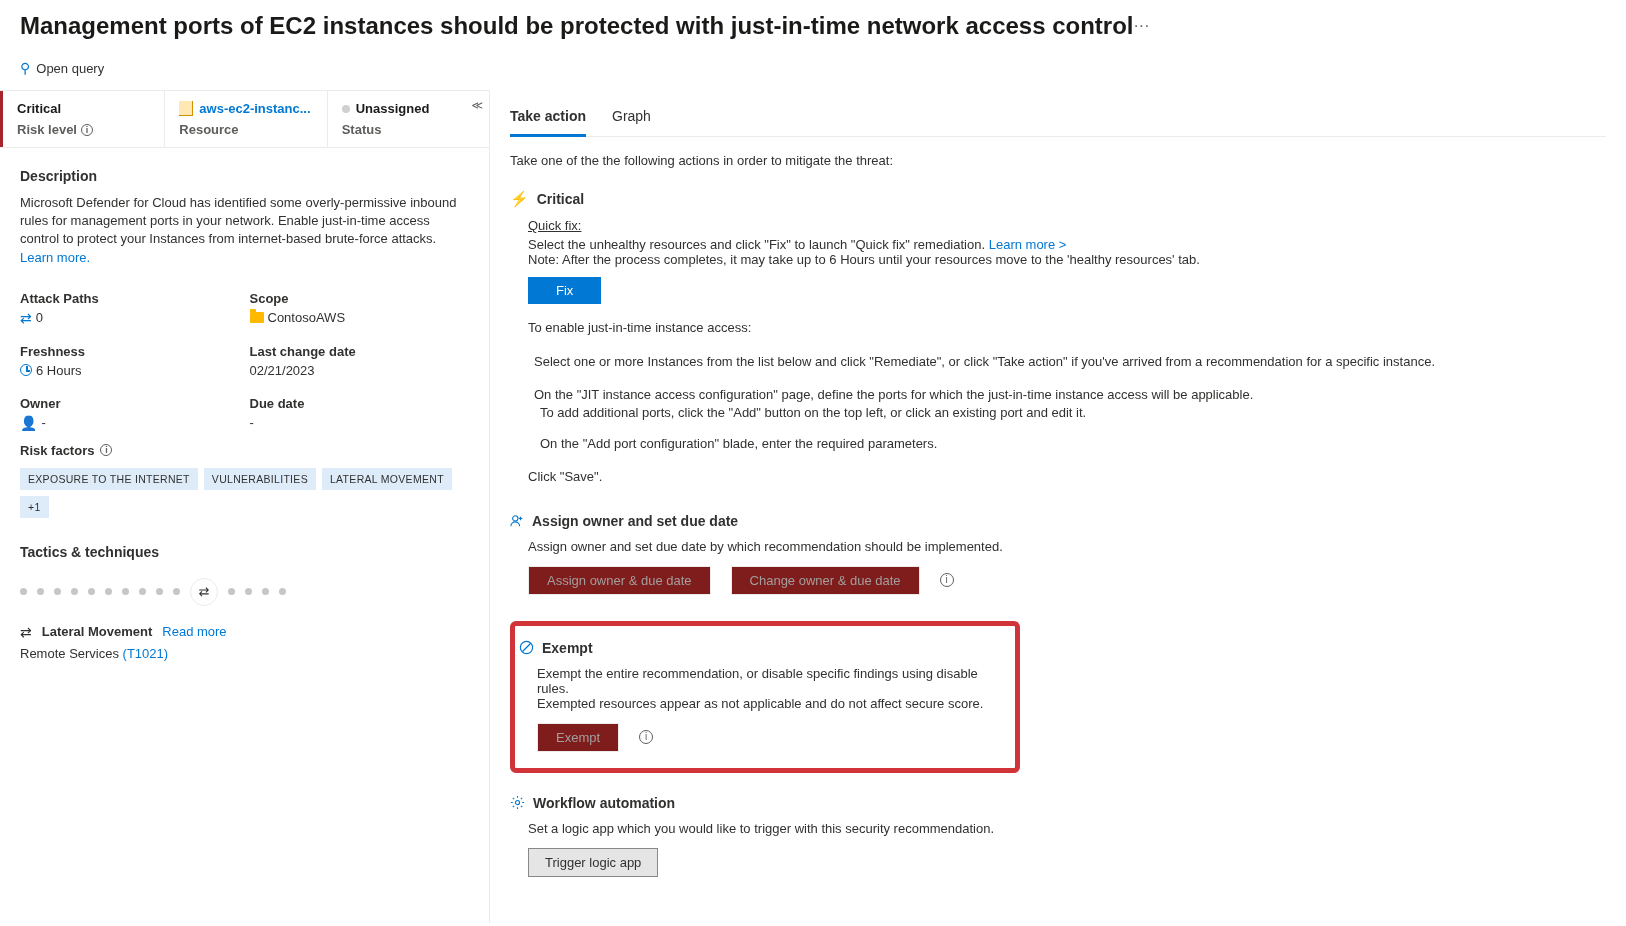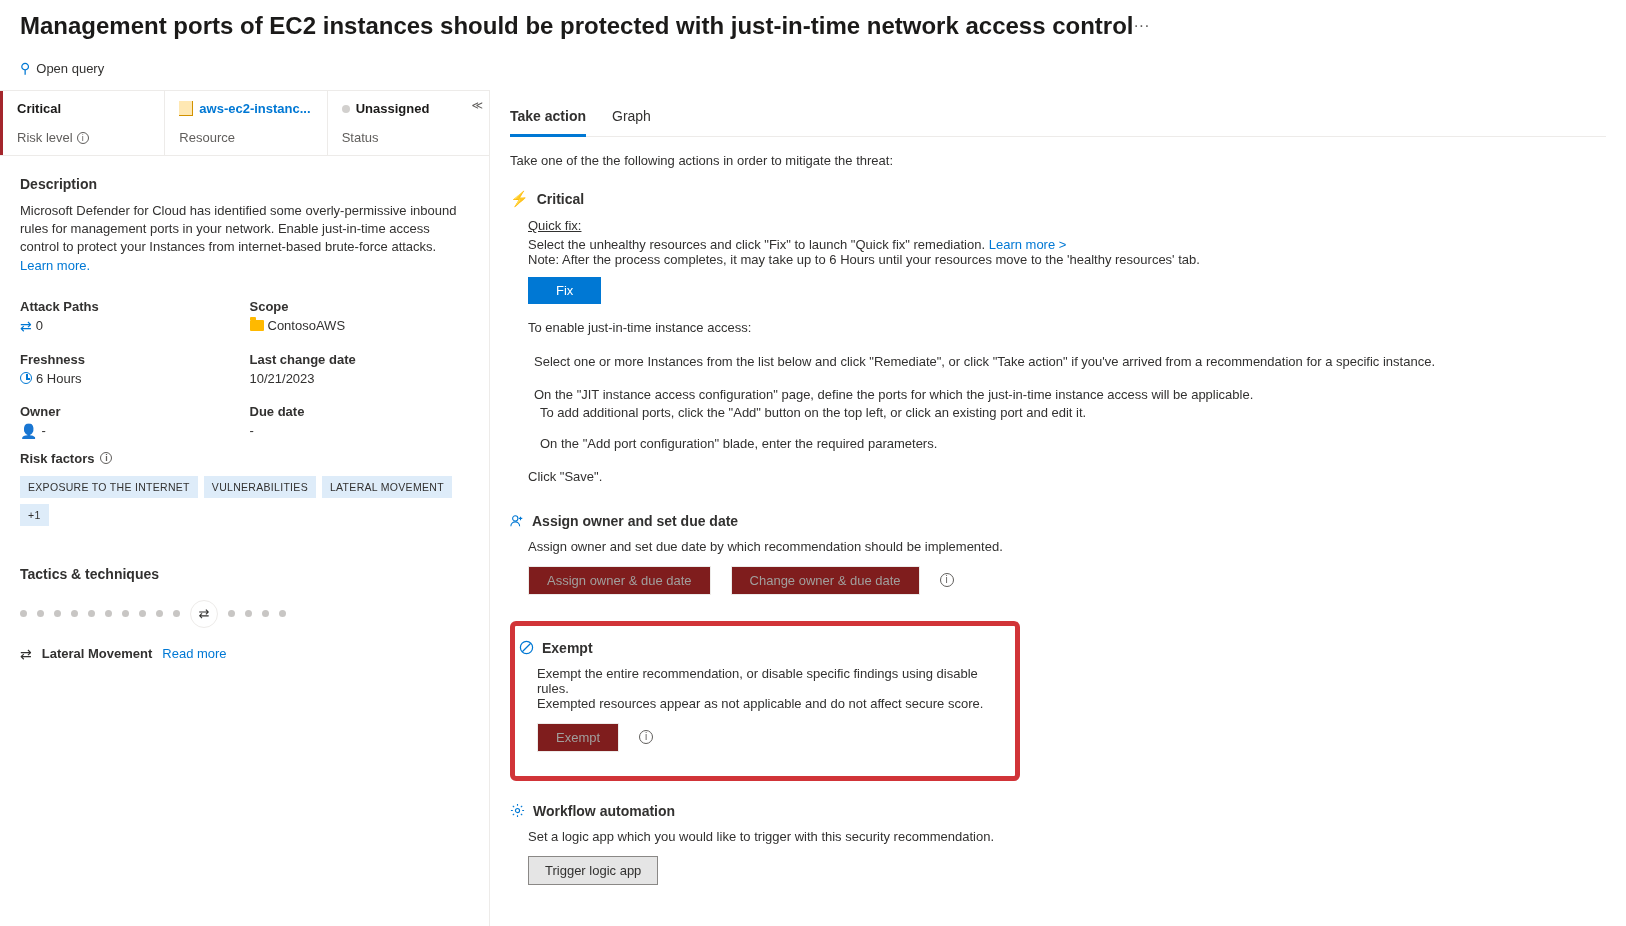--- a/index.html
+++ b/index.html
@@ -10,21 +10,21 @@
 .page-title { font-size: 24px; font-weight: 600; color: #1b1a19; }
 .ellipsis { color: #605e5c; font-size: 16px; cursor: pointer; }
 .open-query { display: inline-flex; align-items: center; gap: 6px; margin: 20px 0 14px 0; color: #323130; font-size: 13px; cursor: pointer; }
 .open-query-icon { color: #0078d4; font-size: 14px; }
 .main { display: flex; }
 .left-panel { width: 490px; border-right: 1px solid #edebe9; }
 .summary-row { display: flex; border-top: 1px solid #edebe9; border-bottom: 1px solid #edebe9; position: relative; }
 .summary-cell { padding: 10px 14px; border-right: 1px solid #edebe9; flex: 1; min-width: 0; }
 .summary-cell:first-child { border-left: 3px solid #a4262c; }
 .summary-top { font-weight: 600; color: #1b1a19; font-size: 13px; display: flex; align-items: center; gap: 6px; white-space: nowrap; overflow: hidden; text-overflow: ellipsis; }
-.summary-bottom { color: #605e5c; font-size: 13px; margin-top: 14px; display: flex; align-items: center; gap: 4px; }
+.summary-bottom { color: #605e5c; font-size: 13px; margin-top: 6px; display: flex; align-items: center; gap: 4px; font-weight: bold; }
 .info-icon { display: inline-block; width: 12px; height: 12px; border: 1px solid #605e5c; border-radius: 50%; font-size: 9px; line-height: 10px; text-align: center; color: #605e5c; }
 .collapse-btn { position: absolute; right: 6px; top: 8px; color: #605e5c; font-size: 11px; cursor: pointer; }
 .resource-icon { display: inline-block; width: 14px; height: 14px; background: linear-gradient(#ffb900, #ffb900); border: 1px solid #d29200; position: relative; }
 .resource-icon::before { content: ""; position: absolute; top: -3px; left: -3px; width: 14px; height: 14px; background: #ffe8b3; border: 1px solid #d29200; }
 .status-dot { display: inline-block; width: 8px; height: 8px; border-radius: 50%; background: #d2d0ce; }
 .resource-link { color: #0078d4; font-weight: 600; }
 .details { padding: 20px; }
 .section-title { font-weight: 600; font-size: 14px; margin-bottom: 10px; }
 .desc-text { color: #323130; line-height: 1.4; }
 .link { color: #0078d4; cursor: pointer; }
@@ -35,21 +35,21 @@
 .folder-icon { display: inline-block; width: 14px; height: 11px; background: #ffb900; border-radius: 1px; position: relative; }
 .folder-icon::before { content: ""; position: absolute; top: -3px; left: 0; width: 6px; height: 3px; background: #ffb900; border-radius: 1px 1px 0 0; }
 .clock-icon { display: inline-block; width: 12px; height: 12px; border: 1.5px solid #0078d4; border-radius: 50%; position: relative; }
 .clock-icon::after { content: ""; position: absolute; top: 1px; left: 5px; width: 1.5px; height: 5px; background: #0078d4; }
 .clock-icon::before { content: ""; position: absolute; top: 5px; left: 5px; width: 4px; height: 1.5px; background: #0078d4; }
 .owner-icon { color: #0078d4; font-size: 14px; }
 .risk-factors { margin-top: 12px; }
 .risk-factors-label { font-weight: 600; display: flex; align-items: center; gap: 6px; }
 .tags { display: flex; gap: 6px; margin-top: 10px; flex-wrap: wrap; }
 .tag { background: #deecf9; color: #323130; font-size: 10.5px; padding: 5px 8px; letter-spacing: 0.3px; }
-.tactics { margin-top: 40px; }
+.tactics { margin-top: 26px; }
 .chain { display: flex; align-items: center; gap: 10px; margin-top: 18px; }
 .chain-dot { width: 7px; height: 7px; border-radius: 50%; background: #c8c6c4; }
 .chain-active { width: 28px; height: 28px; border: 1px solid #edebe9; border-radius: 50%; display: flex; align-items: center; justify-content: center; font-size: 13px; }
 .lateral-row { display: flex; align-items: center; gap: 10px; margin-top: 18px; }
 .lateral-icon { font-size: 14px; }
 .lateral-label { font-weight: 600; }
 .remote-services { margin-top: 6px; font-size: 13px; }
 .right-panel { flex: 1; padding: 10px 20px 20px 20px; }
 .tabs { display: flex; gap: 26px; border-bottom: 1px solid #edebe9; }
 .tab { padding: 8px 0 10px 0; font-size: 14px; color: #323130; cursor: pointer; }
@@ -58,21 +58,21 @@
 .action-block { margin-bottom: 26px; }
 .action-head { display: flex; align-items: center; gap: 8px; font-weight: 600; font-size: 14px; }
 .action-icon { color: #0078d4; font-size: 15px; }
 .action-body { padding-left: 18px; margin-top: 10px; }
 .underline { text-decoration: underline; }
 .btn-primary { background: #0078d4; color: #fff; border: none; padding: 6px 28px; font-size: 13px; cursor: pointer; margin-top: 10px; }
 .para { margin-top: 14px; line-height: 1.5; }
 .para-indent { margin-left: 6px; }
 .btn-secondary { background: #7f1d1d; border: 1px solid #edebe9; color: #a19f9d; padding: 6px 18px; font-size: 13px; cursor: default; margin-right: 10px; }
 .btn-outline { background: #e5e5e5; border: 1px solid #8a8886; color: #323130; padding: 6px 16px; font-size: 13px; cursor: pointer; }
-.exempt-box { border: 5px solid #d13438; border-radius: 6px; padding: 14px 14px 24px 4px; margin-bottom: 22px; width: 510px; }
+.exempt-box { border: 5px solid #d13438; border-radius: 6px; padding: 14px 14px 16px 4px; margin-bottom: 22px; width: 510px; }
 .small-info { display: inline-block; width: 14px; height: 14px; border: 1px solid #605e5c; border-radius: 50%; font-size: 10px; line-height: 12px; text-align: center; color: #605e5c; vertical-align: middle; }
 .btn-row { margin-top: 12px; display: flex; align-items: center; gap: 10px; }
 svg.exempt-icon { width: 15px; height: 15px; }
 svg.gear-icon { width: 15px; height: 15px; }
 svg.person-icon { width: 14px; height: 14px; }
 </style>
 </head>
 <body>
 
 <div class="page">
@@ -137,21 +137,21 @@
           </div>
           <div>
             <div class="meta-label">Freshness</div>
             <div class="meta-value">
               <span class="clock-icon"></span>
               <span>6 Hours</span>
             </div>
           </div>
           <div>
             <div class="meta-label">Last change date</div>
-            <div class="meta-value">10/21/2023</div>
+            <div class="meta-value">02/21/2023</div>
           </div>
           <div>
             <div class="meta-label">Owner</div>
             <div class="meta-value">
               <span class="owner-icon">👤</span>
               <span>-</span>
             </div>
           </div>
           <div>
             <div class="meta-label">Due date</div>
@@ -188,20 +188,23 @@
             <span class="chain-active">⇄</span>
             <span class="chain-dot"></span>
             <span class="chain-dot"></span>
             <span class="chain-dot"></span>
             <span class="chain-dot"></span>
           </div>
           <div class="lateral-row">
             <span class="lateral-icon">⇄</span>
             <span class="lateral-label">Lateral Movement</span>
             <span class="link">Read more</span>
+          </div>
+          <div class="remote-services">
+            <span>Remote Services </span><span class="link">(T1021)</span>
           </div>
         </div>
       </div>
     </div>
 
     <div class="right-panel">
       <div class="tabs">
         <div class="tab active">Take action</div>
         <div class="tab">Graph</div>
       </div>

